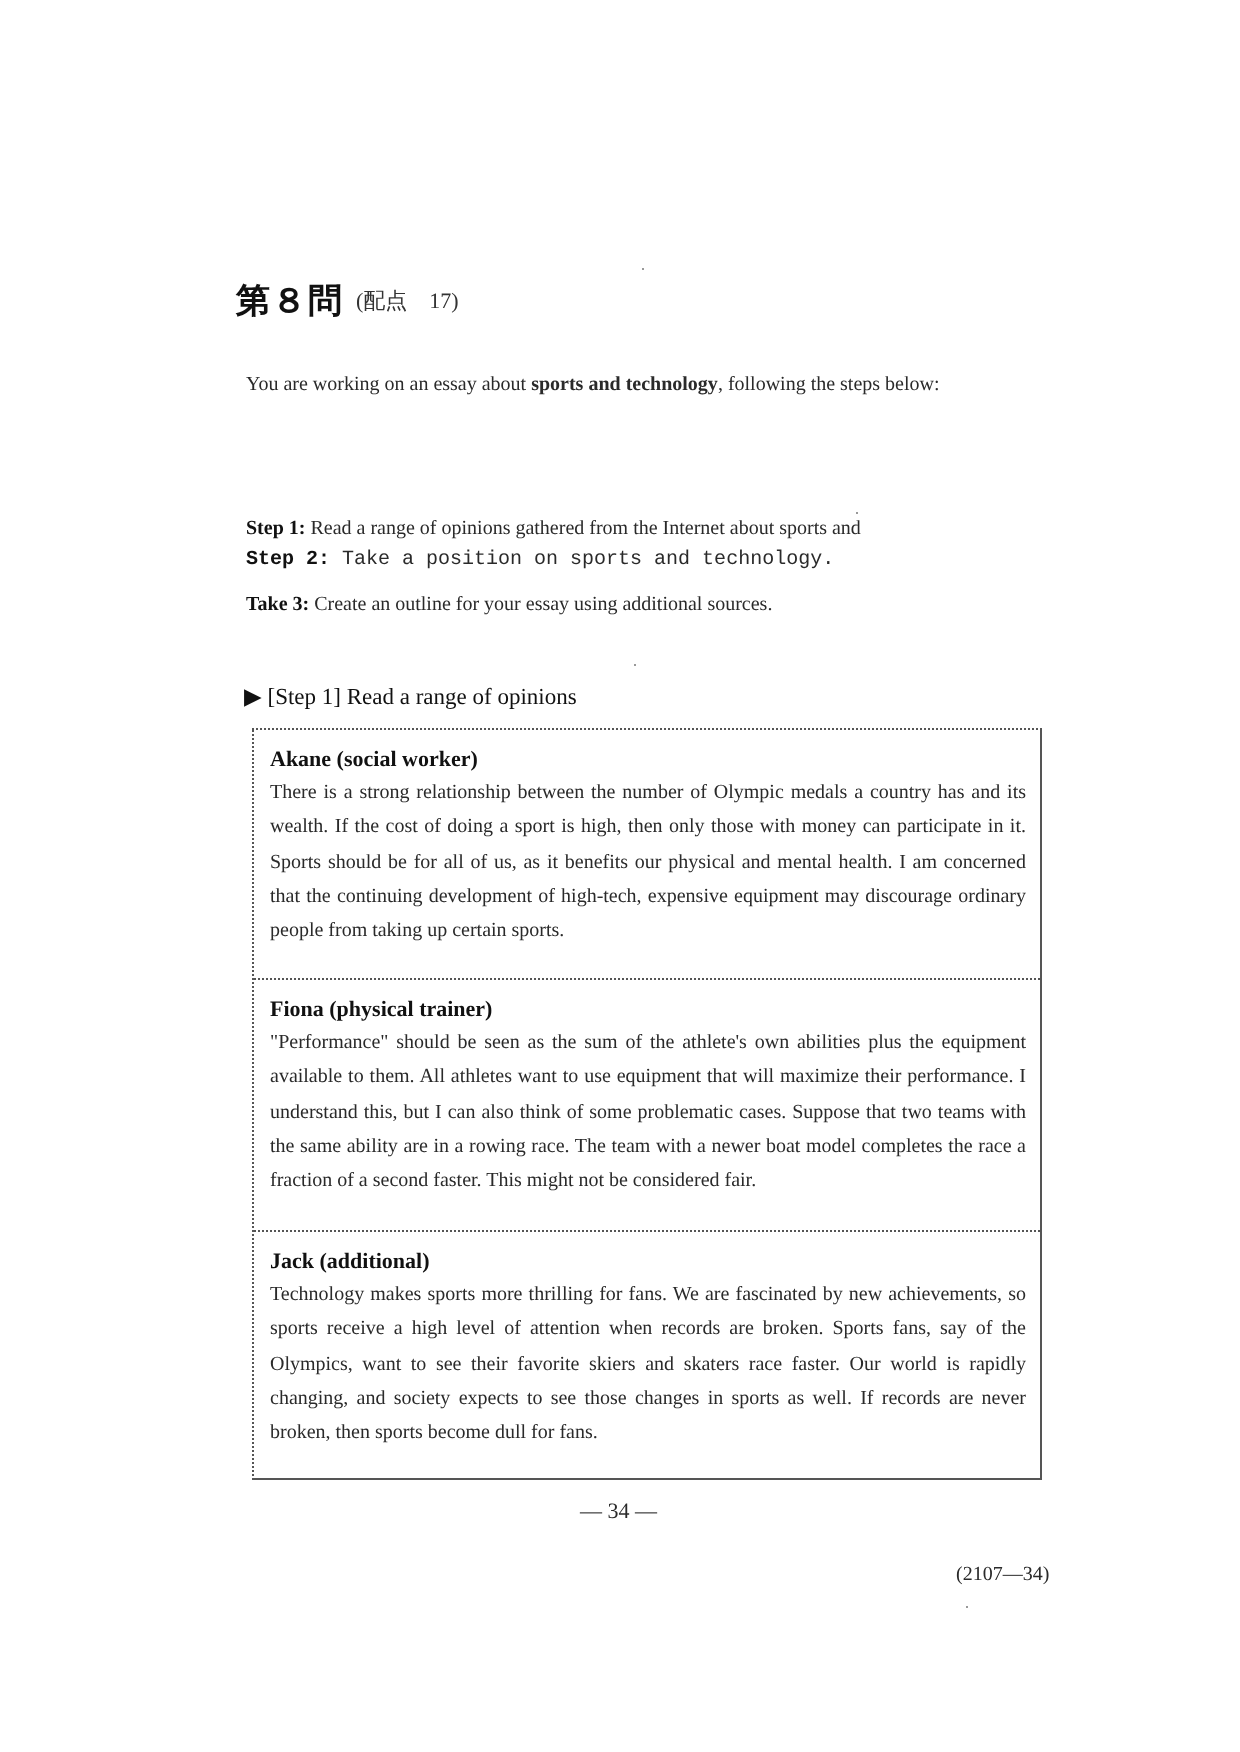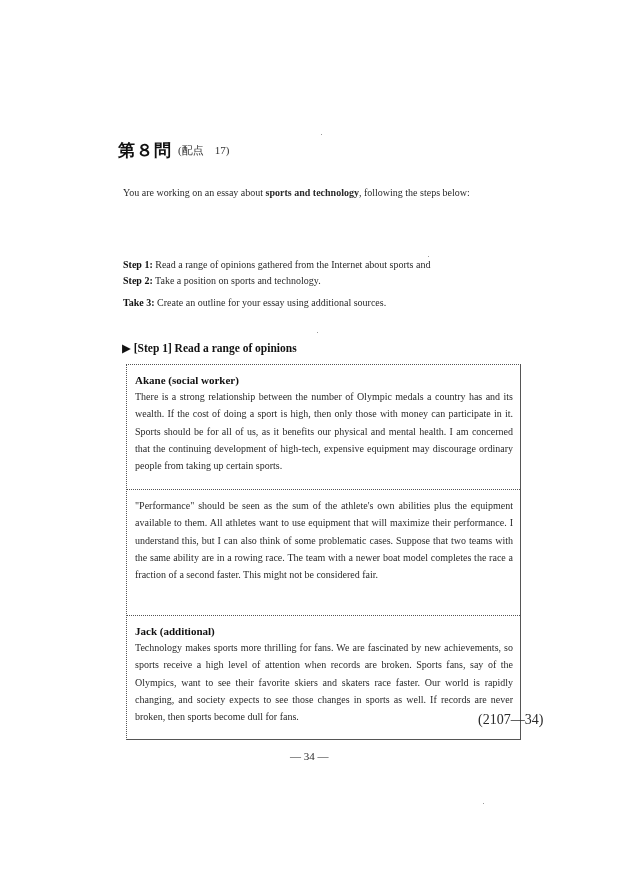--- a/index.html
+++ b/index.html
@@ -6,44 +6,44 @@
   body { width:620px; height:876px; position:relative; overflow:hidden;
          font-family:"Liberation Serif", "DejaVu Serif", serif; color:#2a2a2a; }
   .abs { position:absolute; }
   .title { left:118px; top:139px; font-family:"DejaVu Sans", sans-serif; font-weight:bold; font-size:17px; color:#111; letter-spacing:1px; }
   .points { left:178px; top:143px; font-size:11px; color:#333; }
   .para { font-size:10px; line-height:22px; }
   .intro { left:123px; top:182px; width:398px; text-align:justify; text-align-last:left; }
   .step { left:123px; width:398px; }
   .step b { font-weight:bold; color:#111; }
   .step .cont { display:block; padding-left:50px; }
-  .section { left:122px; top:341px; font-size:11.5px; font-weight:bold; color:#111; }
+  .section { left:122px; top:341px; font-size:11.5px; font-weight:normal; color:#111; }
   .box { left:126px; top:364px; width:395px; height:376px; border:1px solid #555;
          border-left-style:dotted; border-top-style:dotted; box-sizing:border-box; }
   .opinion { position:absolute; left:0; width:100%; box-sizing:border-box; padding:7px 7px 0 8px; }
   .opinion + .opinion { border-top:1px dotted #555; }
   .op-name { font-weight:bold; font-size:11px; line-height:16px; color:#111; }
   .op-text { font-size:10px; line-height:17.3px; text-align:justify; text-align-last:left; }
   .pagenum { left:290px; top:750px; font-size:11px; }
-  .code { left:478px; top:712px; font-size:14px; }
+  .code { left:478px; top:782px; font-size:10px; }
   .dot { width:1px; height:1px; background:#999; }
 </style>
 </head>
 <body>
 
 <div class="abs title">第８問</div>
 <div class="abs points">(配点　17)</div>
 
 <div class="abs para intro"><span>You are working on an essay about </span><b>sports and technology</b><span>, following the steps below:</span></div>
 
 <div class="abs para step" style="top:226px;margin-top:28px;">
   <b>Step 1:</b>
   <span>Read a range of opinions gathered from the Internet about sports and</span>
 </div>
-<div class="abs para step" style="top:270px;">
+<div class="abs para step" style="top:270px;font-family:Liberation Mono, monospace;">
   <b>Step 2:</b>
   <span>Take a position on sports and technology.</span>
 </div>
 <div class="abs para step" style="top:292px;">
   <b>Take 3:</b>
   <span>Create an outline for your essay using additional sources.</span>
 </div>
 
 <div class="abs dot" style="left:317px; top:332px;"></div>
 <div class="abs dot" style="left:428px; top:256px;"></div>
@@ -54,20 +54,21 @@
   <span>▶</span>
   <span>[Step 1] Read a range of opinions</span>
 </div>
 
 <div class="abs box">
   <div class="opinion" style="top:0; height:124px;">
     <div class="op-name">Akane (social worker)</div>
     <div class="op-text">There is a strong relationship between the number of Olympic medals a country has and its wealth.  If the cost of doing a sport is high, then only those with money can participate in it.  Sports should be for all of us, as it benefits our physical and mental health.   I am concerned that the continuing development of high-tech, expensive equipment may discourage ordinary people from taking up certain sports.</div>
   </div>
   <div class="opinion" style="top:124px; height:126px;">
+    <div class="op-name">Fiona (physical trainer)</div>
     <div class="op-text">"Performance" should be seen as the sum of the athlete's own abilities plus the equipment available to them.  All athletes want to use equipment that will maximize their performance.  I understand this, but I can also think of some problematic cases.  Suppose that two teams with the same ability are in a rowing race.  The team with a newer boat model completes the race a fraction of a second faster.  This might not be considered fair.</div>
   </div>
   <div class="opinion" style="top:250px; height:124px;">
     <div class="op-name">Jack (additional)</div>
     <div class="op-text">Technology makes sports more thrilling for fans.  We are fascinated by new achievements, so sports receive a high level of attention when records are broken.  Sports fans, say of the Olympics, want to see their favorite skiers and skaters race faster.  Our world is rapidly changing, and society expects to see those changes in sports as well.  If records are never broken, then sports become dull for fans.</div>
   </div>
 </div>
 
 <div class="abs pagenum">— 34 —</div>
 <div class="abs code">(2107—34)</div>

